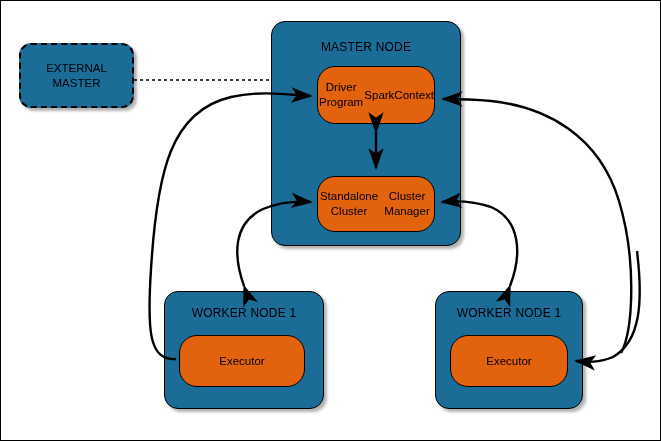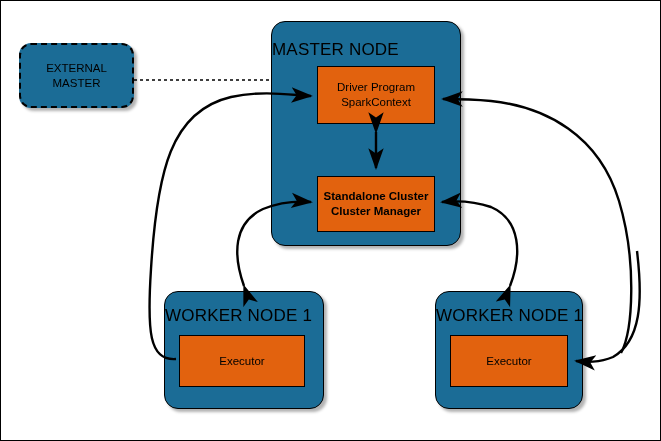--- a/index.html
+++ b/index.html
@@ -30,33 +30,33 @@
     z-index: 3;
   }
   .node.dashed {
     border: 2px dashed #000000;
     border-radius: 12px;
   }
   .node-title {
     position: absolute;
     left: 0;
     right: 0;
+    text-align: center;
     color: #000000;
-    font-size: 17px;
+    font-size: 12px;
     letter-spacing: 0.2px;
     white-space: nowrap;
   }
   .inner-box {
     position: absolute;
     box-sizing: border-box;
     background: #E2620E;
     border: 1px solid #000000;
-    border-radius: 0;
+    border-radius: 18px;
     display: flex;
-    flex-direction: column;
     align-items: center;
     justify-content: center;
     color: #000000;
     font-size: 11.5px;
     line-height: 15px;
     text-align: center;
     z-index: 4;
   }
   .centered-text {
     position: absolute;
@@ -119,21 +119,21 @@
 
   <div class="node" style="left:270px; top:20px; width:190px; height:225px;">
     <div class="node-title" style="top:18px;">MASTER NODE</div>
   </div>
 
   <div class="inner-box" style="left:316px; top:65px; width:118px; height:58px;">
     <span class="line-text">Driver Program</span>
     <span class="line-text">SparkContext</span>
   </div>
 
-  <div class="inner-box" style="left:316px; top:175px; width:118px; height:56px;font-weight:bold;">
+  <div class="inner-box" style="left:316px; top:175px; width:118px; height:56px;">
     <span class="line-text">Standalone Cluster</span>
     <span class="line-text">Cluster Manager</span>
   </div>
 
   <div class="node" style="left:163px; top:290px; width:160px; height:118px;">
     <div class="node-title" style="top:14px;">WORKER NODE 1</div>
   </div>
 
   <div class="inner-box" style="left:178px; top:334px; width:126px; height:52px;">
     <span class="line-text">Executor</span>

